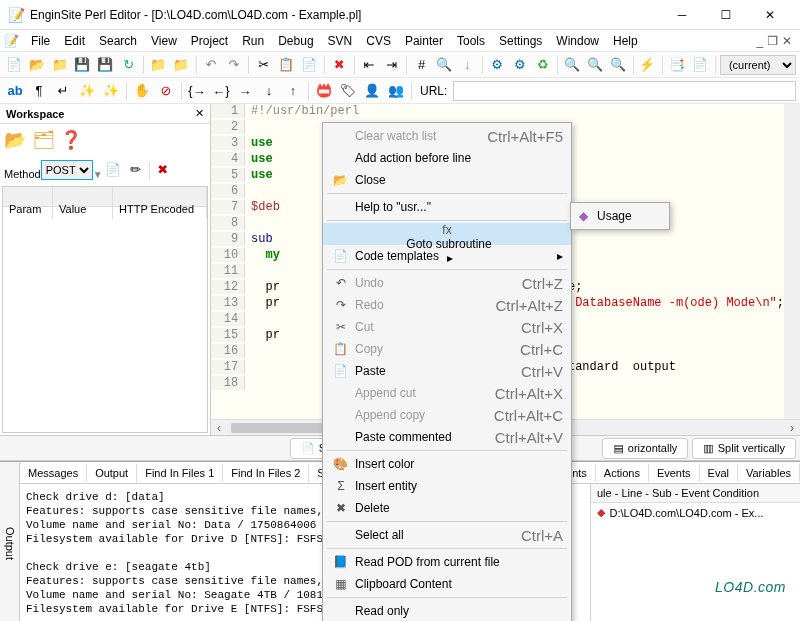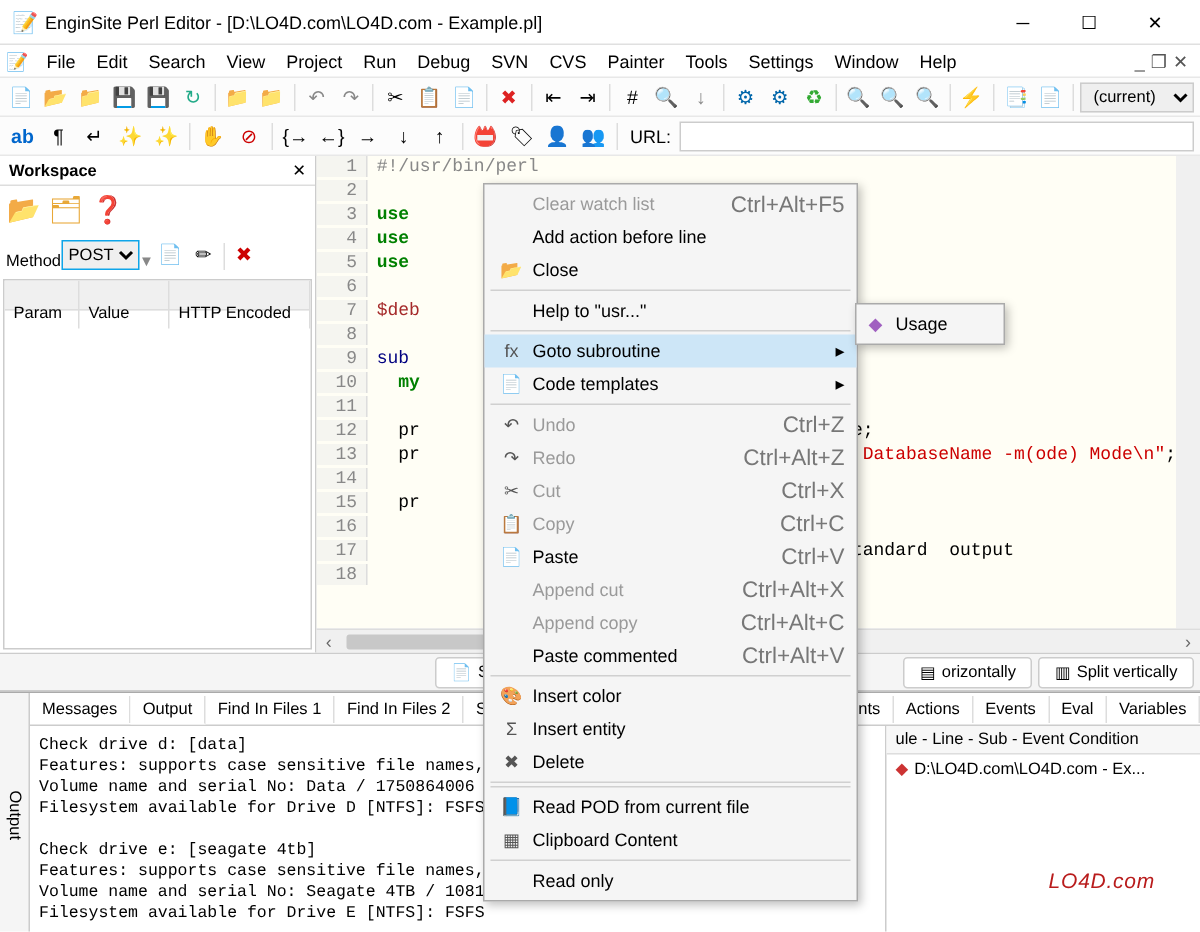--- a/index.html
+++ b/index.html
@@ -117,41 +117,41 @@
 .tabs-row { display:flex; align-items:center; height:22px; border-bottom:1px solid #ccc; font-size:11px; overflow:hidden; }
 .tabs-row .tab { padding:3px 8px; border-right:1px solid #ddd; white-space:nowrap; }
 .tabs-row .tab.active { background:#fff; border-bottom:1px solid #fff; position:relative; top:1px; }
 .output-body { display:flex; flex:1; overflow:hidden; }
 .output-text { flex:1; overflow:auto; font-family:Consolas,"Courier New",monospace; font-size:11px; padding:6px; white-space:pre; line-height:14px; }
 .output-right { width:210px; border-left:1px solid #ccc; display:flex; flex-direction:column; }
 .output-right .hdr2 { font-size:11px; padding:3px 6px; border-bottom:1px solid #ddd; background:#f7f7f7; white-space:nowrap; overflow:hidden; }
 .output-right .item { font-size:11px; padding:3px 6px; display:flex; align-items:center; gap:4px; }
 
 
-.watermark { position:absolute; right:30px; bottom:26px; font-size:14px; color:#b91c1c; font-style:italic; letter-spacing:0.5px; pointer-events:none; }
+.watermark { position:absolute; right:14px; bottom:26px; font-size:14px; color:#0f766e; font-style:italic; letter-spacing:0.5px; pointer-events:none; }
 
 
 .context-menu {
   position:absolute;
   left:322px; top:122px;
   width:250px;
   background:#f5f5f5;
   border:1px solid #aaa;
   box-shadow:2px 2px 6px rgba(0,0,0,0.25);
   font-size:12px;
   padding:2px 0;
   z-index:100;
 }
 .context-menu .row {
   display:flex; align-items:center;
   height:22px;
   padding:0 8px;
 }
 .context-menu .row.disabled { color:#9a9a9a; }
-.context-menu .row.highlight { background:#cde6f7; }
+.context-menu .row.highlight { background:#cde6f7;flex-direction:column; }
 .context-menu .ic { width:20px; text-align:center; font-size:12px; color:#555; }
 .context-menu .lbl { flex:1; padding-left:4px; }
 .context-menu .sc { color:#777; font-size:15px;margin-left:32px; }
 .context-menu .arrow { width:12px; text-align:right; }
 .context-menu .hr { height:1px; background:#d0d0d0; margin:2px 4px; }
 
 .submenu {
   position:absolute;
   left:570px; top:202px;
   width:100px;
@@ -450,20 +450,25 @@
     </div>
     <div class="row">
       <span class="ic">Σ</span>
       <span class="lbl">Insert entity</span>
     </div>
     <div class="row">
       <span class="ic">✖</span>
       <span class="lbl">Delete</span>
     </div>
     <div class="hr"></div>
+    <div class="row">
+      <span class="ic"></span>
+      <span class="lbl">Select all</span>
+      <span class="sc">Ctrl+A</span>
+    </div>
     <div class="hr"></div>
     <div class="row">
       <span class="ic">📘</span>
       <span class="lbl">Read POD from current file</span>
     </div>
     <div class="row">
       <span class="ic">▦</span>
       <span class="lbl">Clipboard Content</span>
     </div>
     <div class="hr"></div>

